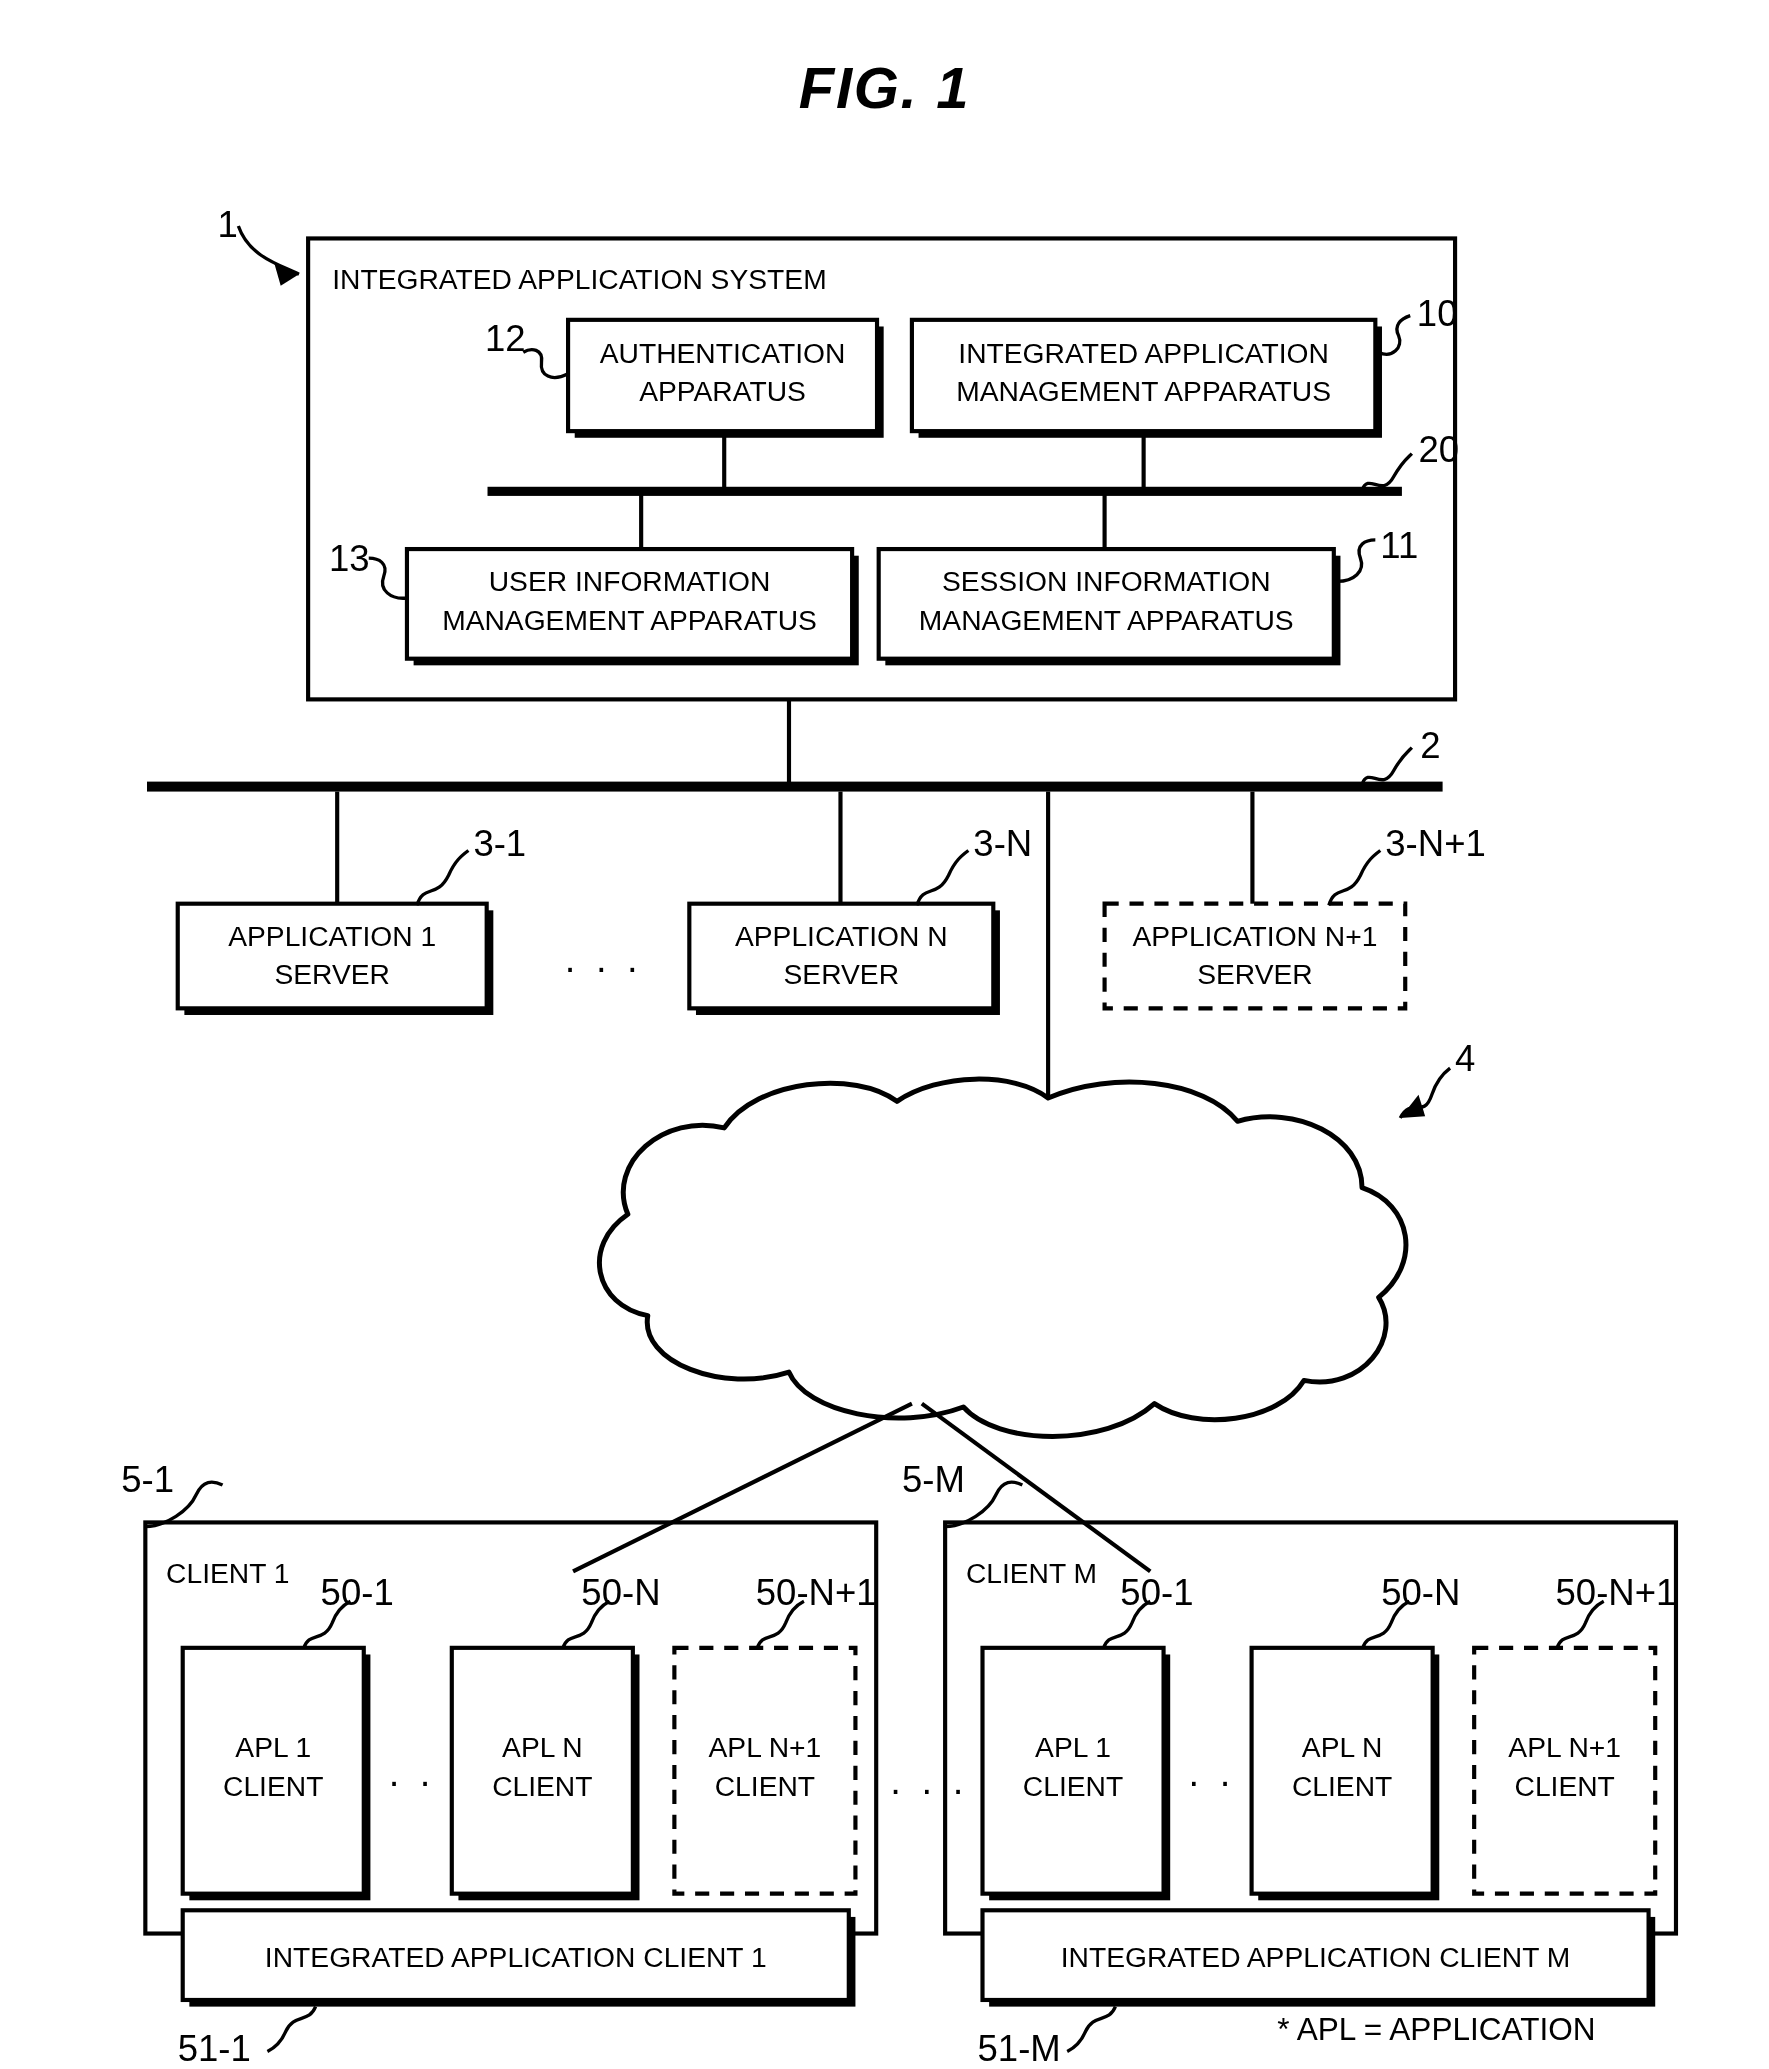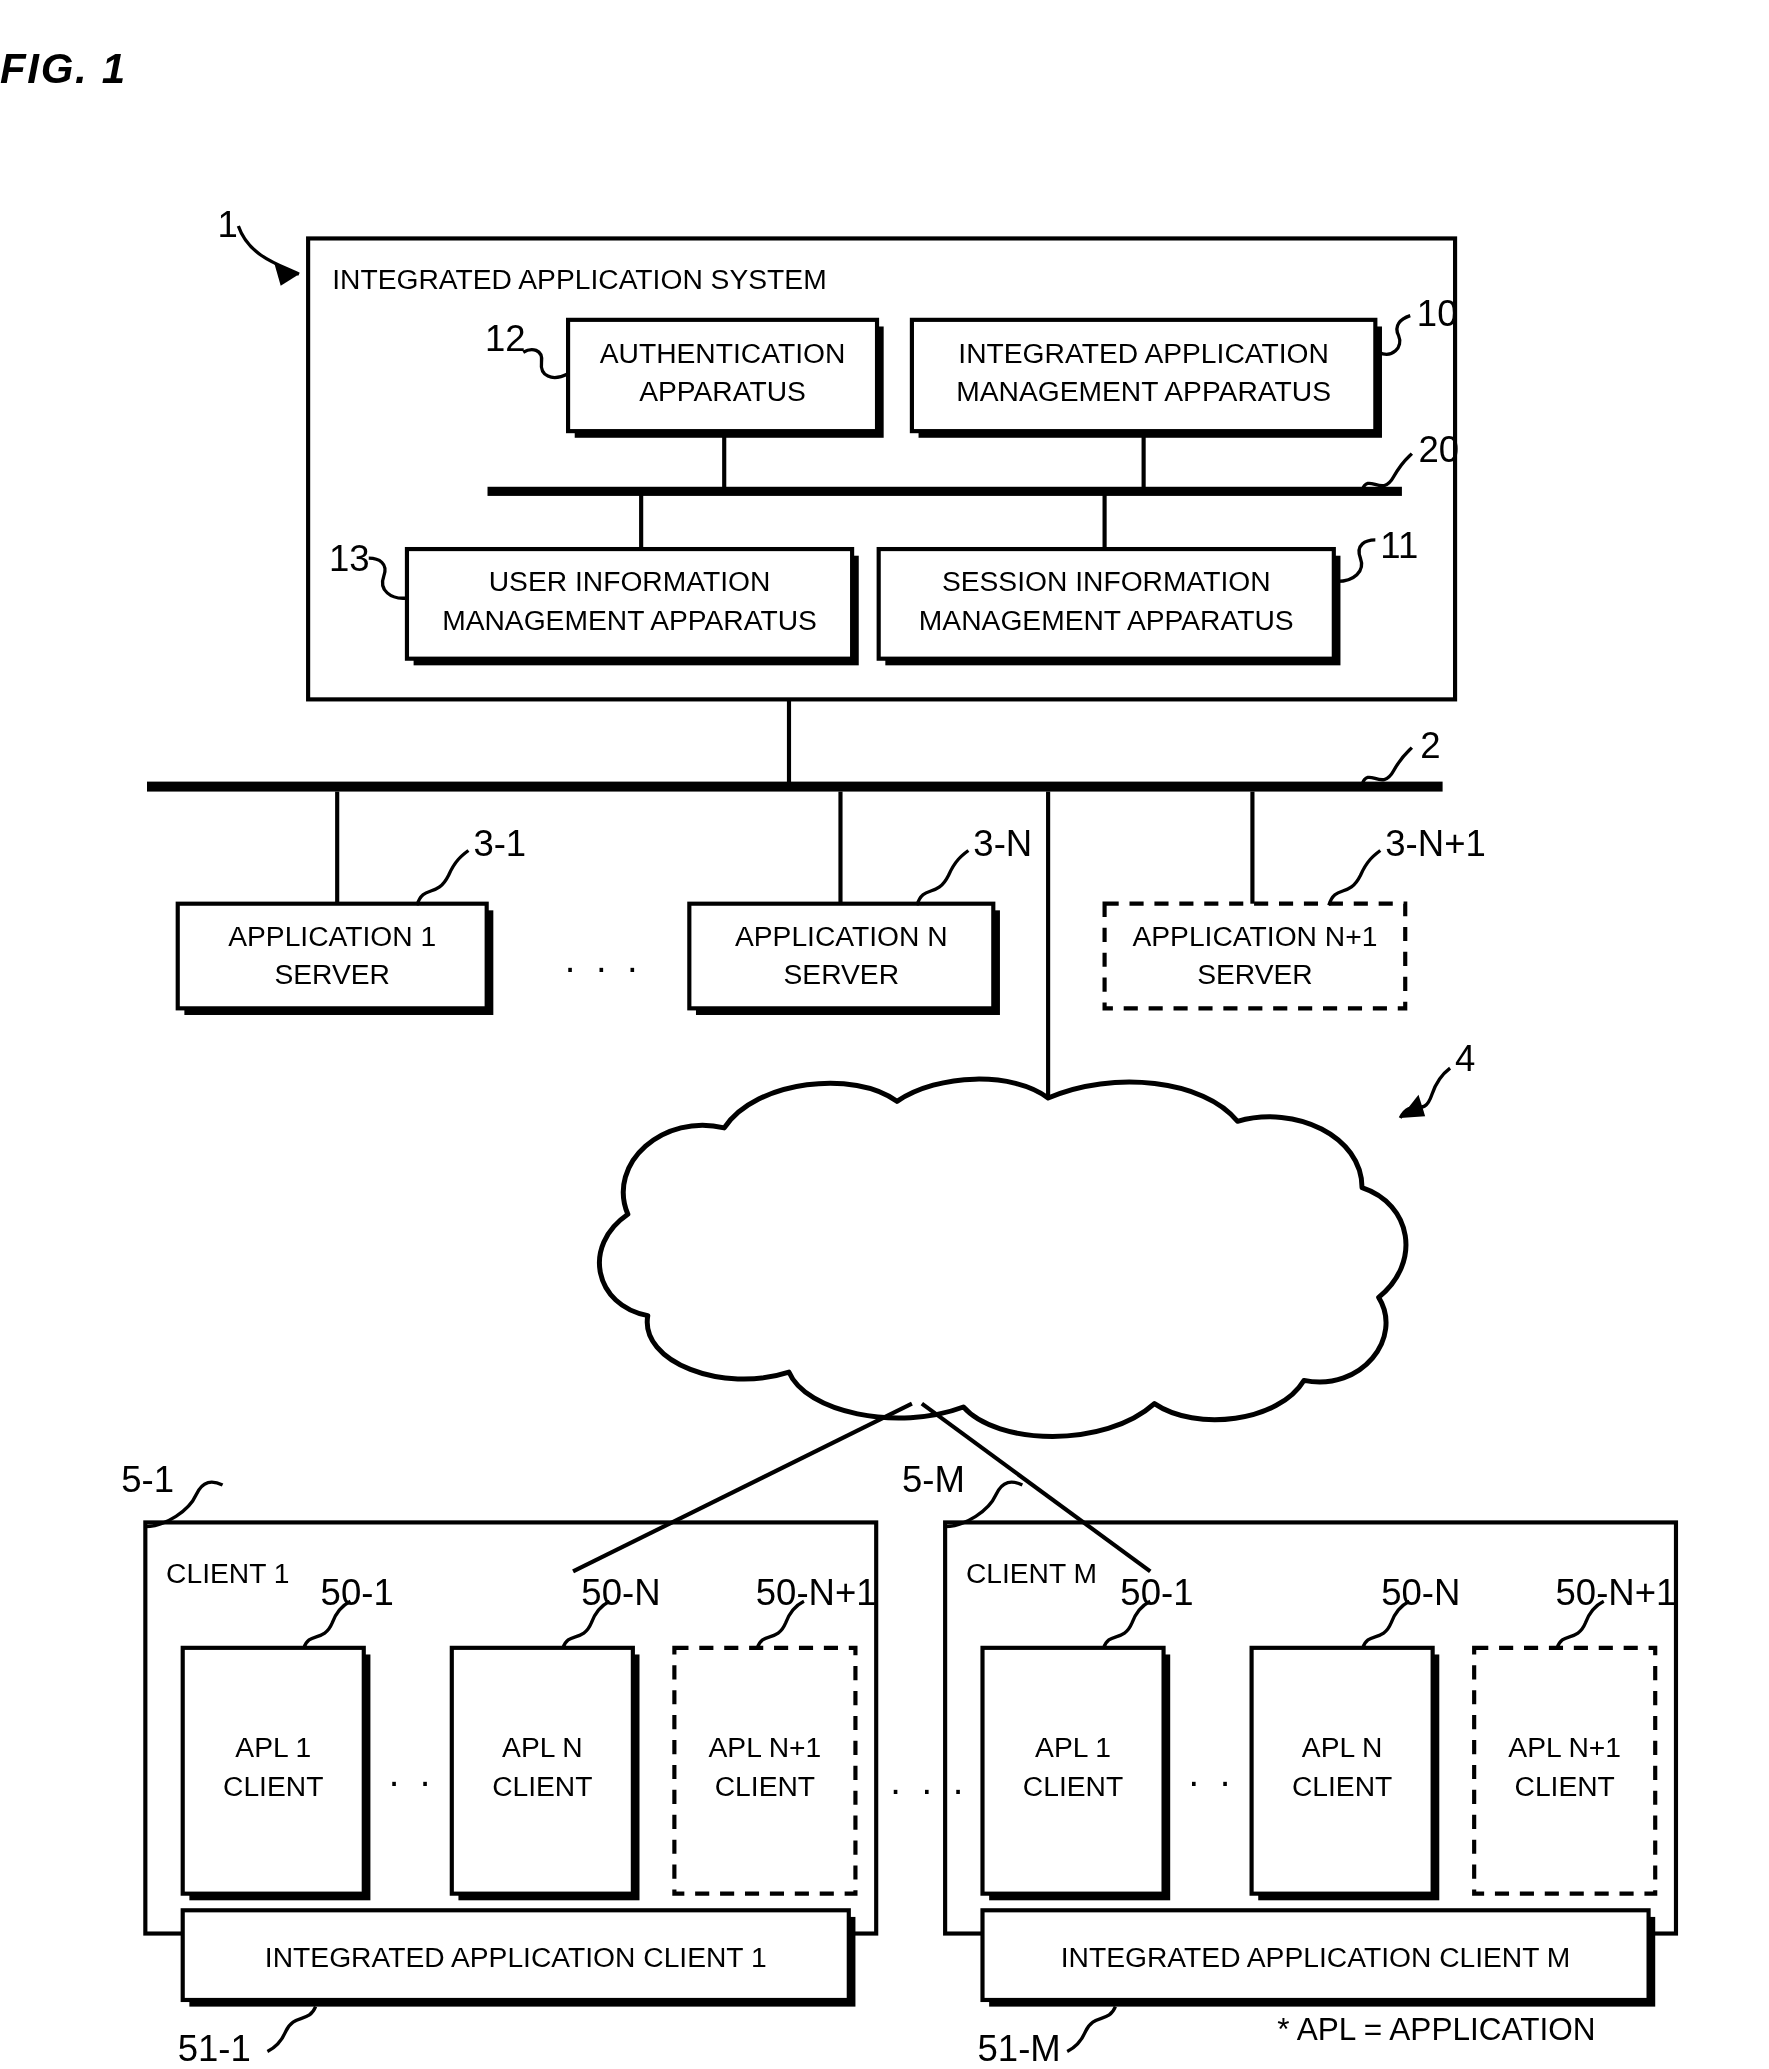--- a/index.html
+++ b/index.html
@@ -1,22 +1,22 @@
 <!DOCTYPE html>
 <html style="font-size:13.3px"><head>
 <meta charset="utf-8">
 <style>
   html,body{margin:0;padding:0;background:#ffffff;}
   body{width:1769px;height:2069px;position:relative;overflow:hidden;
        font-family:"Liberation Sans","DejaVu Sans",sans-serif;color:#000;}
   #fig{position:absolute;left:0;top:0;width:1769px;height:2069px;}
   .figtitle{
-    position:absolute;left:0;top:45px;width:1769px;text-align:left;
+    position:absolute;left:0;top:54px;width:1769px;text-align:center;
     font-family:"Liberation Sans","DejaVu Sans",sans-serif;
-    font-style:italic;font-weight:bold;font-size:42px;letter-spacing:1.7px;
+    font-style:italic;font-weight:bold;font-size:58px;letter-spacing:1.7px;
   }
   svg text{font-family:"Liberation Sans","DejaVu Sans",sans-serif;fill:#000;}
   .lbl{font-size:34px;}
   .ref{font-size:44px;}
   .note{font-size:38px;}
   .bx{fill:#ffffff;stroke:#000000;stroke-width:5;}
   .bx-dash{fill:#ffffff;stroke:#000000;stroke-width:5;stroke-dasharray:17 13;}
   .shadow{fill:#000000;}
   .outer{fill:none;stroke:#000000;stroke-width:5;}
   .bus{fill:#000000;}

